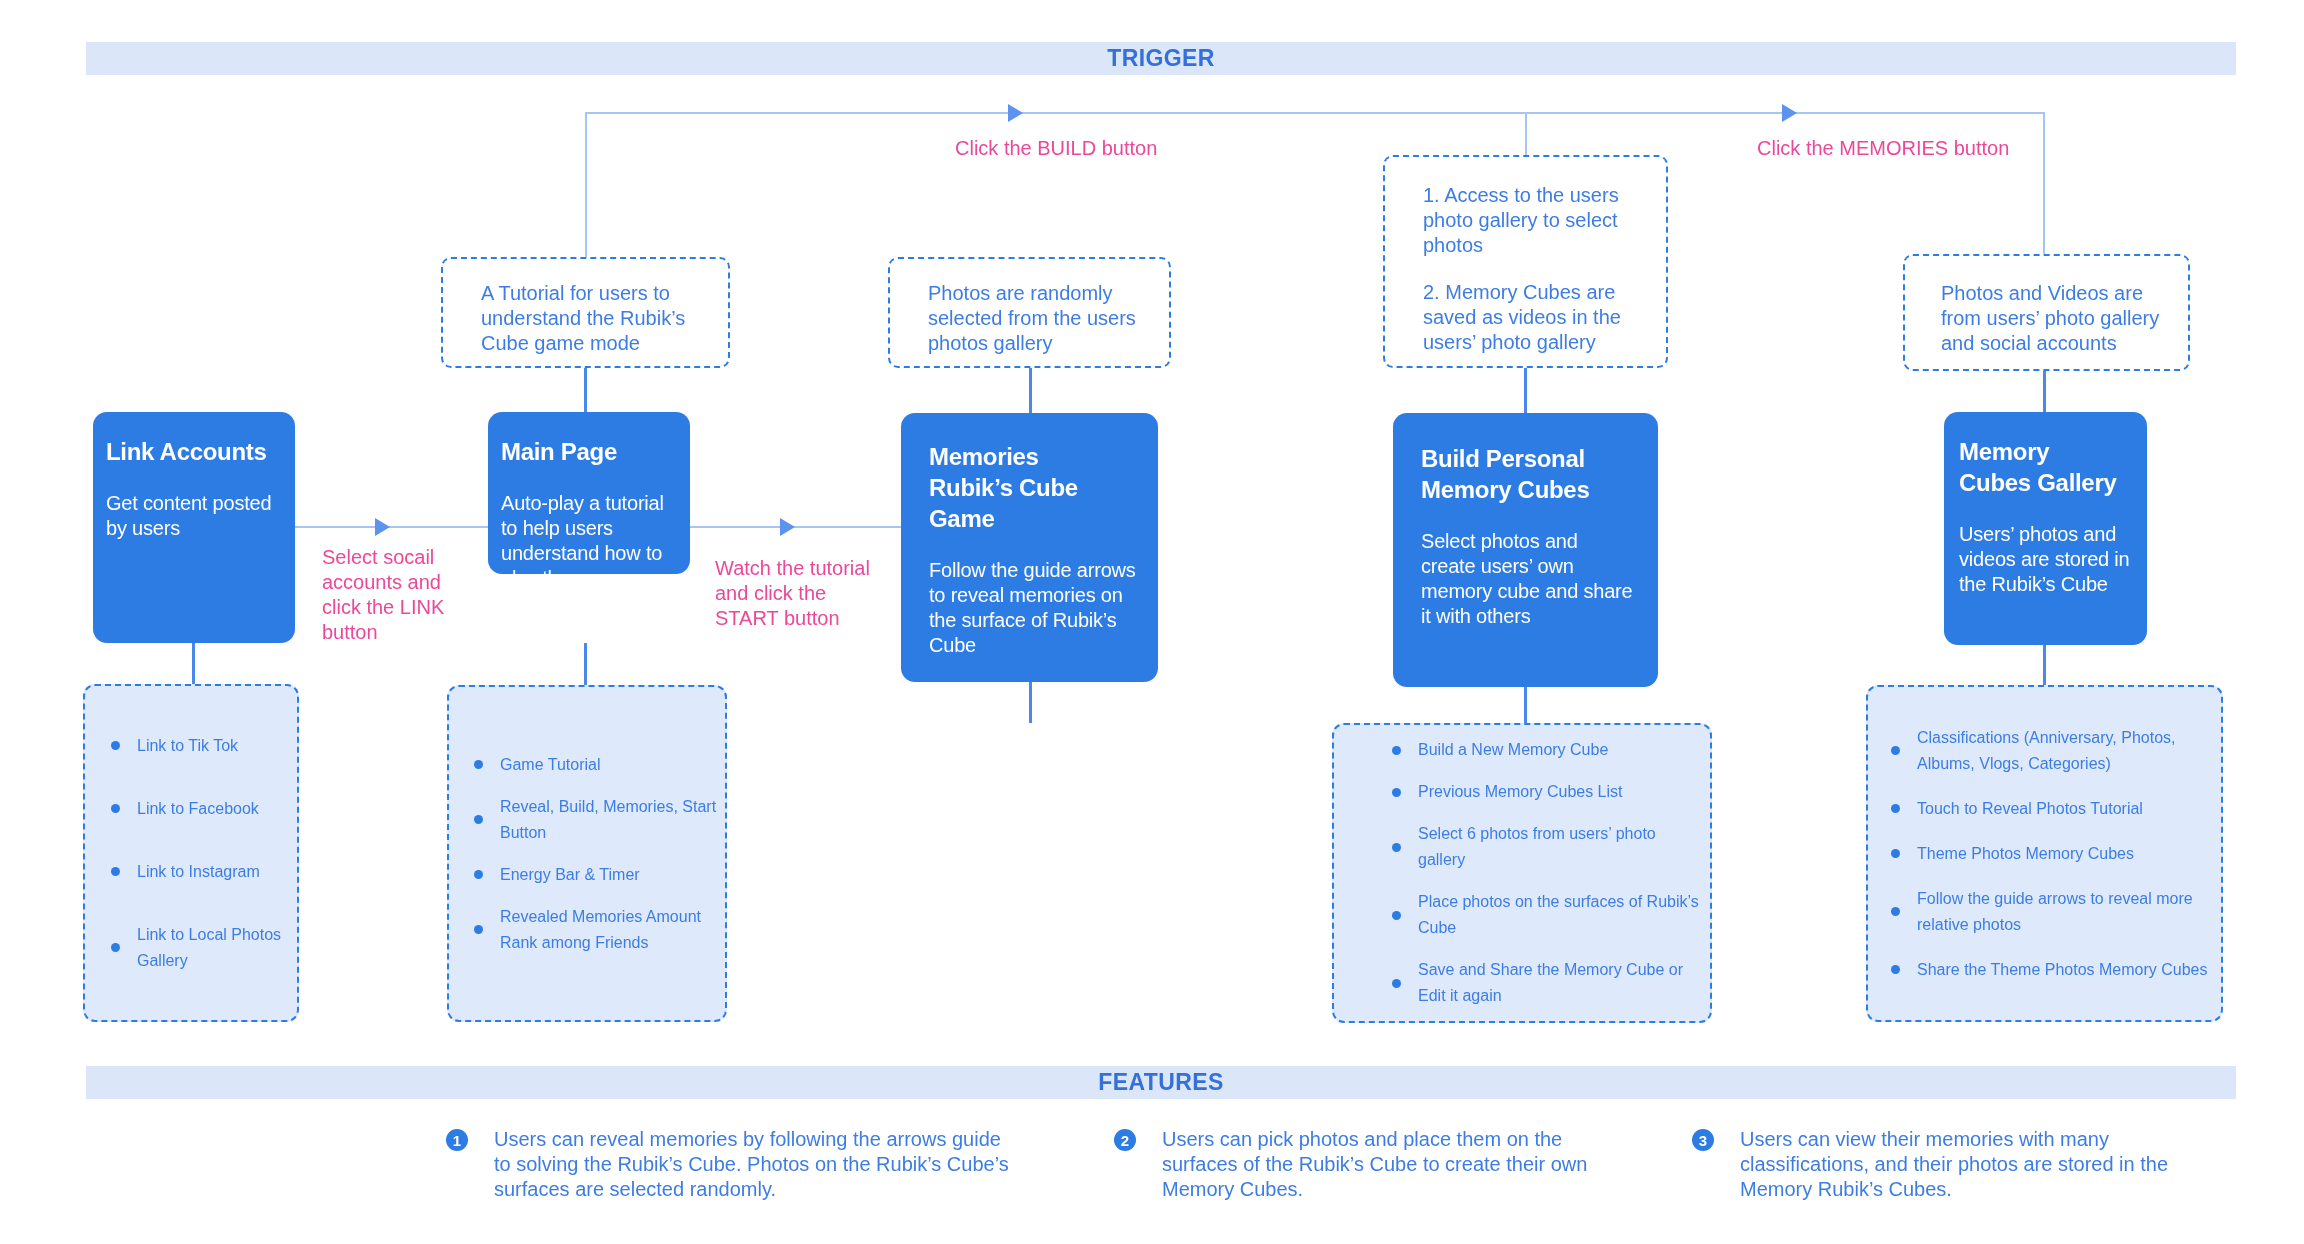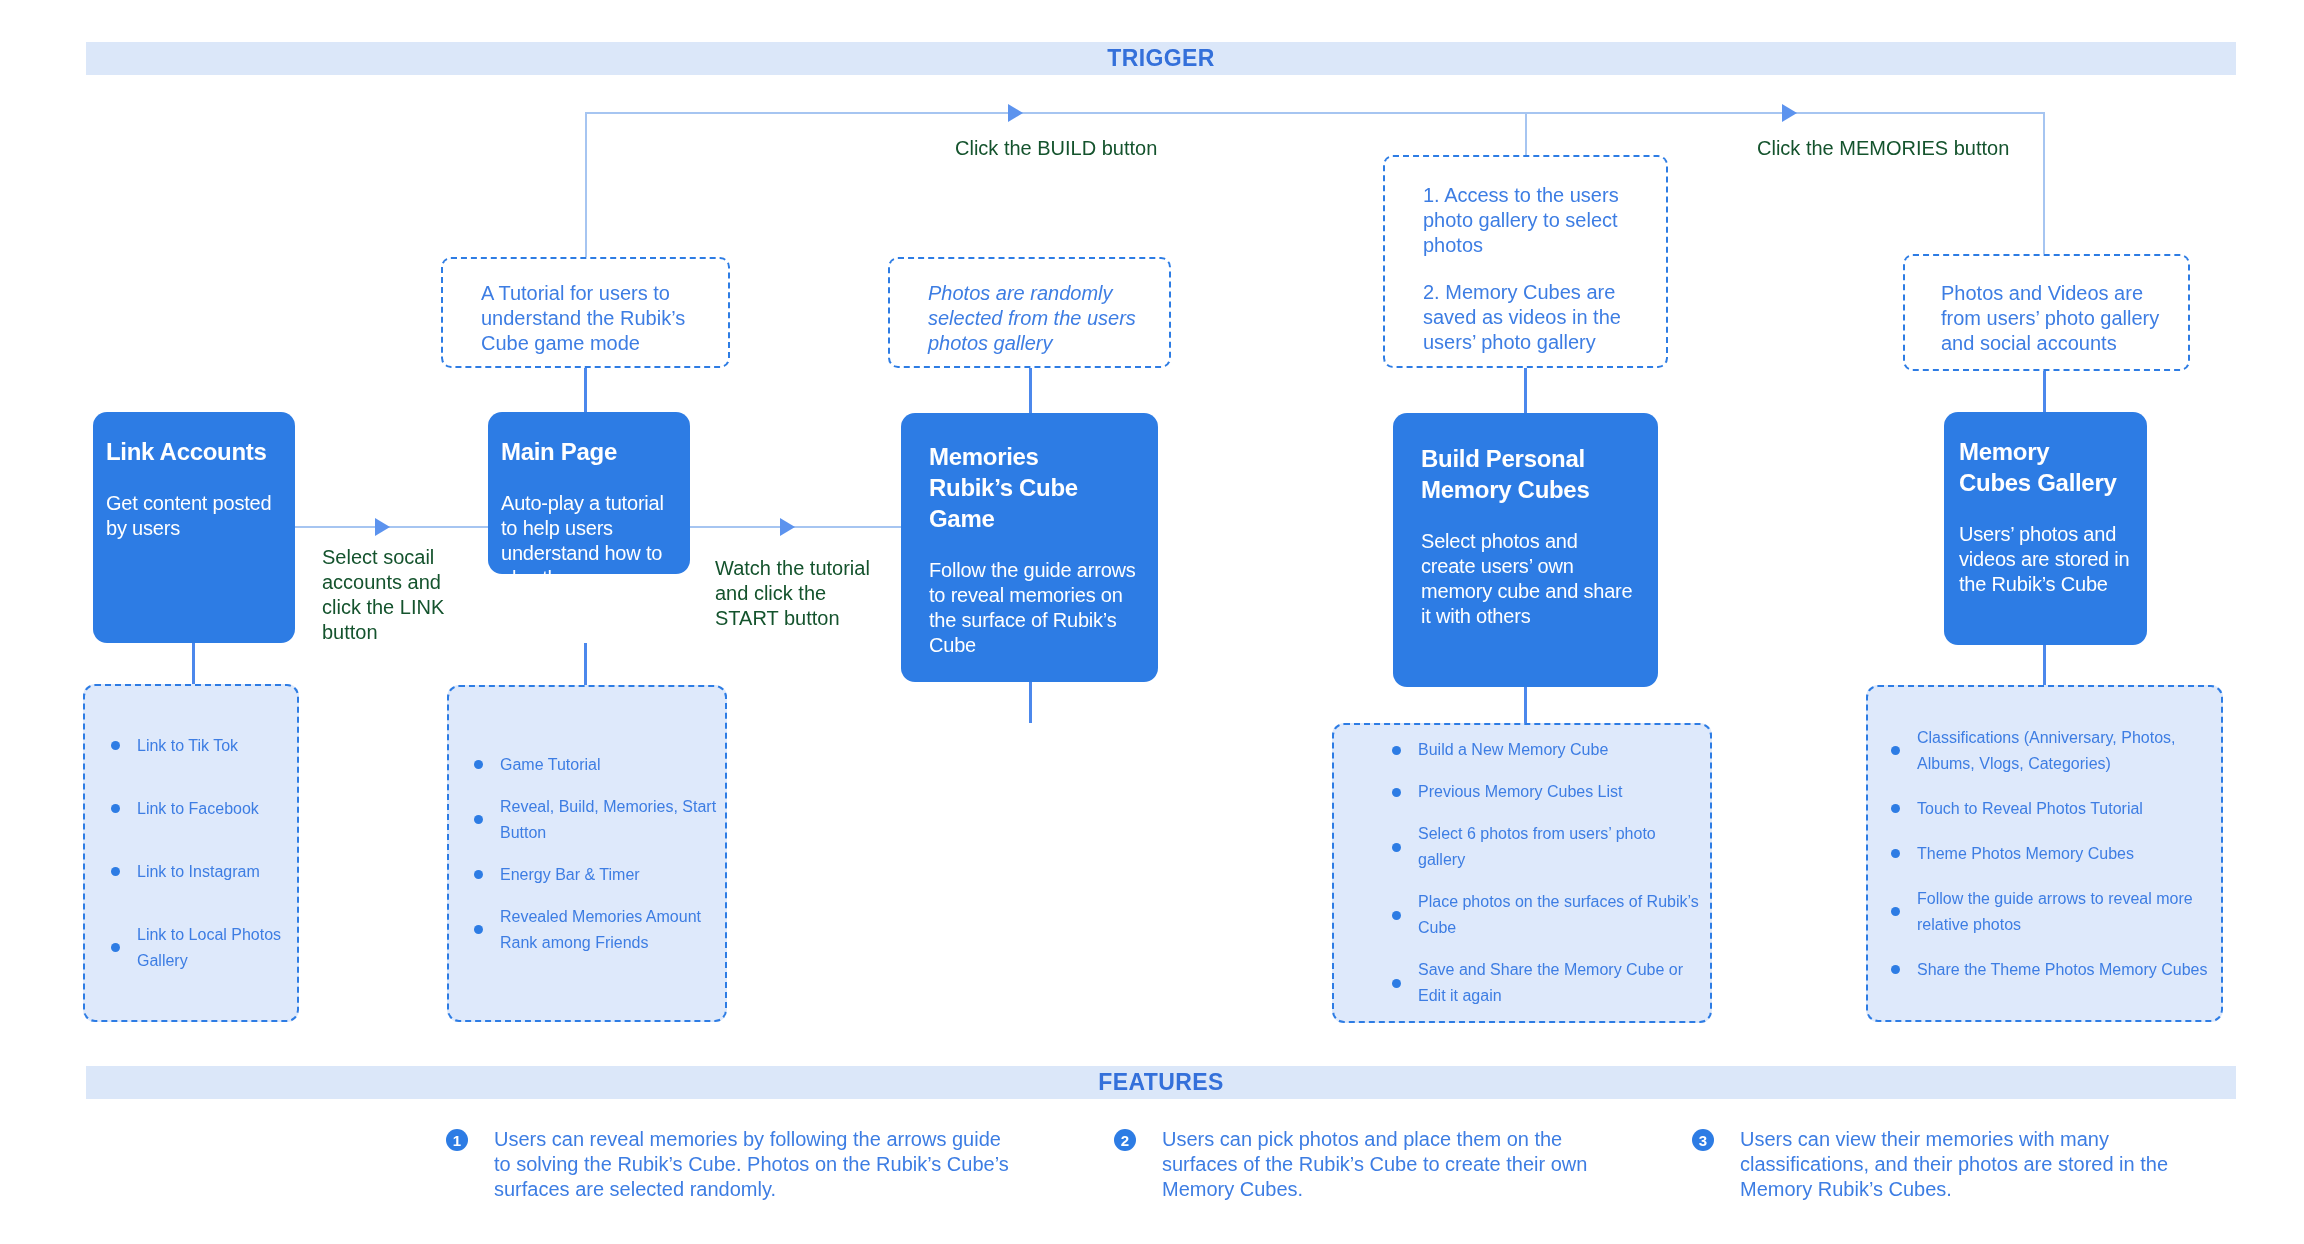--- a/index.html
+++ b/index.html
@@ -6,21 +6,21 @@
   .canvas{position:relative;width:2304px;height:1244px;background:#ffffff;overflow:hidden;
           font-family:"Liberation Sans",sans-serif;}
   .banner{position:absolute;left:86px;width:2150px;height:33px;background:#dbe7f9;
           display:flex;align-items:center;justify-content:center;
           color:#3470da;font-size:23px;font-weight:bold;letter-spacing:.4px;}
   .hline{position:absolute;height:2px;background:#a6c5f1;}
   .vline{position:absolute;width:2px;background:#a6c5f1;}
   .vstub{position:absolute;width:3px;background:#4c88ec;}
   .arrow{position:absolute;width:0;height:0;border-top:9px solid transparent;
          border-bottom:9px solid transparent;border-left:15px solid #5c93ee;}
-  .flow-label{position:absolute;color:#14532d;font-size:20px;line-height:25px;}
+  .flow-label{position:absolute;color:#ec4899;font-size:20px;line-height:25px;}
   .nowrap{white-space:nowrap;}
   .note{position:absolute;border:2.5px dashed #2d7ce4;border-radius:10px;background:#ffffff;
         color:#3d7de3;font-size:20px;line-height:25px;box-sizing:border-box;}
   .note p{margin:0;}
   .note p + p{margin-top:22px;}
   .node{position:absolute;background:#2d7ce4;border-radius:14px;color:#ffffff;
         box-sizing:border-box;overflow:hidden;}
   .node h2{margin:0;font-size:24px;line-height:31px;font-weight:bold;letter-spacing:-.3px;
            white-space:pre-line;}
   .node p{margin:24px 0 0;font-size:20px;line-height:25px;letter-spacing:-.2px;}
@@ -54,21 +54,21 @@
   <div class="vline" style="left:1525px;top:112px;height:45px;"></div>
   <div class="vline" style="left:2043px;top:112px;height:144px;"></div>
   <div class="arrow" style="left:1008px;top:104px;"></div>
   <div class="arrow" style="left:1782px;top:104px;"></div>
   <div class="flow-label nowrap" style="left:955px;top:136px;">Click the BUILD button</div>
   <div class="flow-label nowrap" style="left:1757px;top:136px;">Click the MEMORIES button</div>
 
   <div class="note" style="left:441px;top:257px;width:289px;height:111px;padding:22px 20px 0 38px;">
     <p>A Tutorial for users to understand the Rubik’s Cube game mode</p>
   </div>
-  <div class="note" style="left:888px;top:257px;width:283px;height:111px;padding:22px 20px 0 38px;font-style:italic;">
+  <div class="note" style="left:888px;top:257px;width:283px;height:111px;padding:22px 20px 0 38px;">
     <p>Photos are randomly selected from the users photos gallery</p>
   </div>
   <div class="note" style="left:1383px;top:155px;width:285px;height:213px;padding:26px 20px 0 38px;">
     <p>1. Access to the users photo gallery to select photos</p>
     <p>2. Memory Cubes are saved as videos in the users’ photo gallery</p>
   </div>
   <div class="note" style="left:1903px;top:254px;width:287px;height:117px;padding:25px 20px 0 36px;">
     <p>Photos and Videos are from users’ photo gallery and social accounts</p>
   </div>
 

